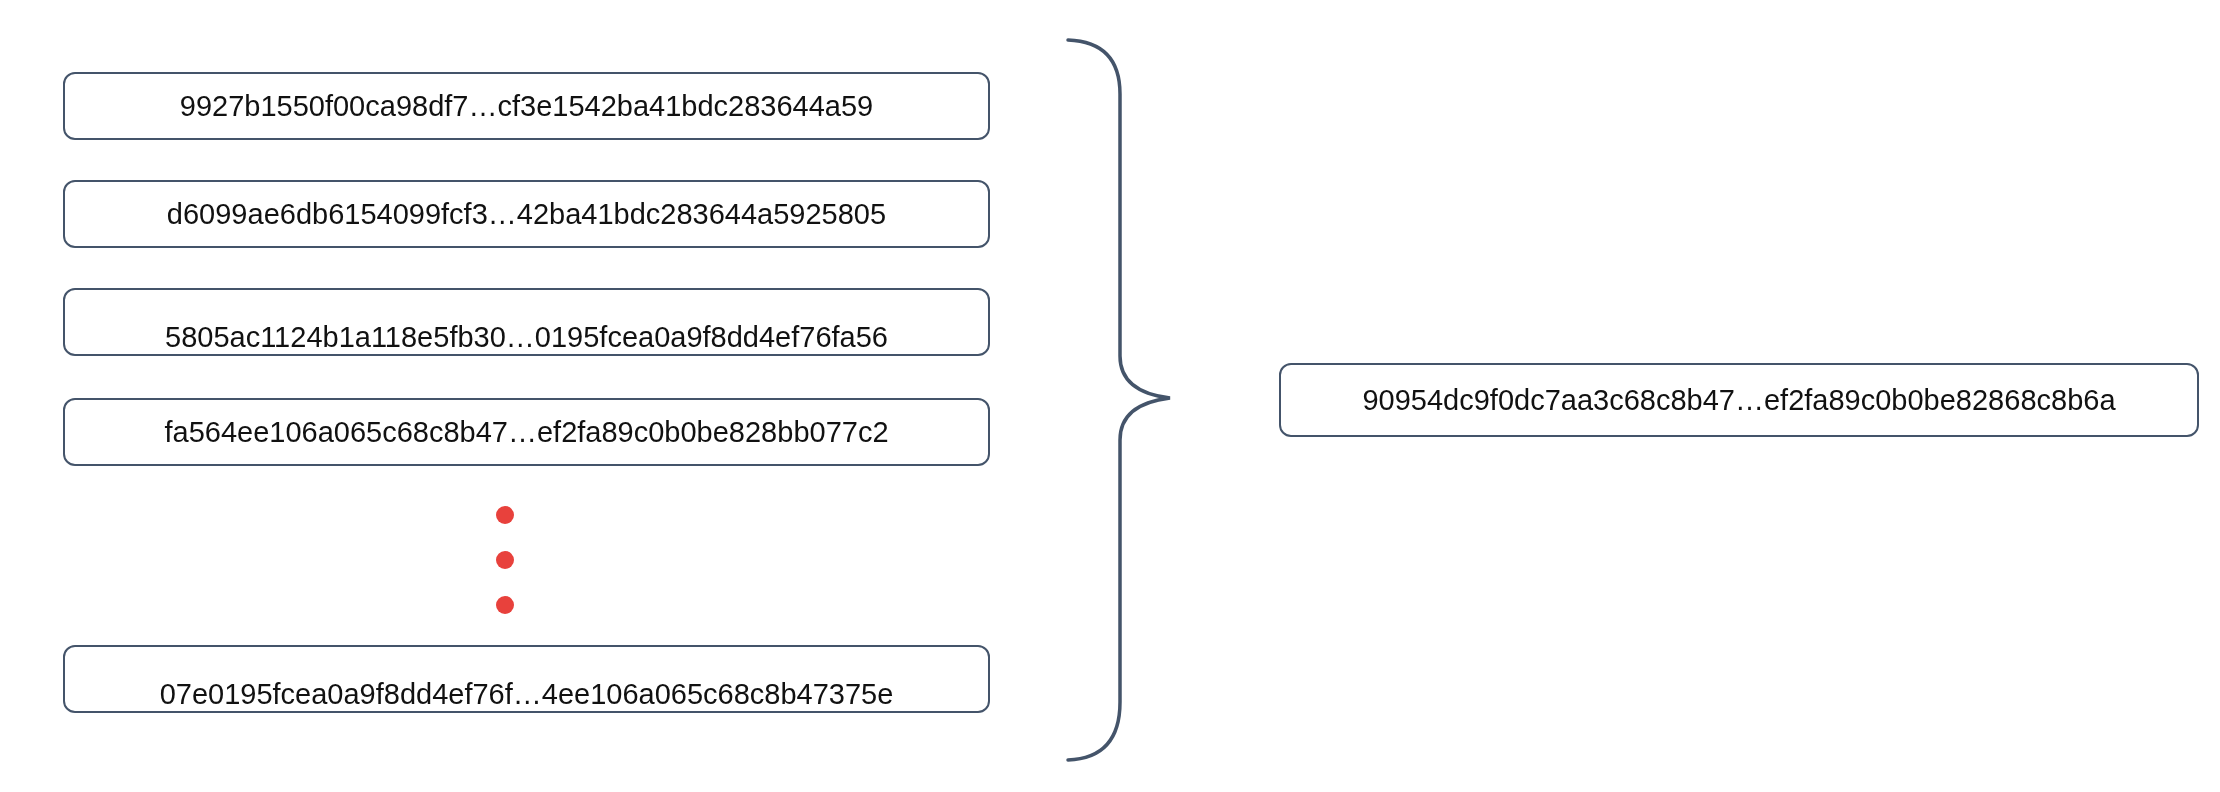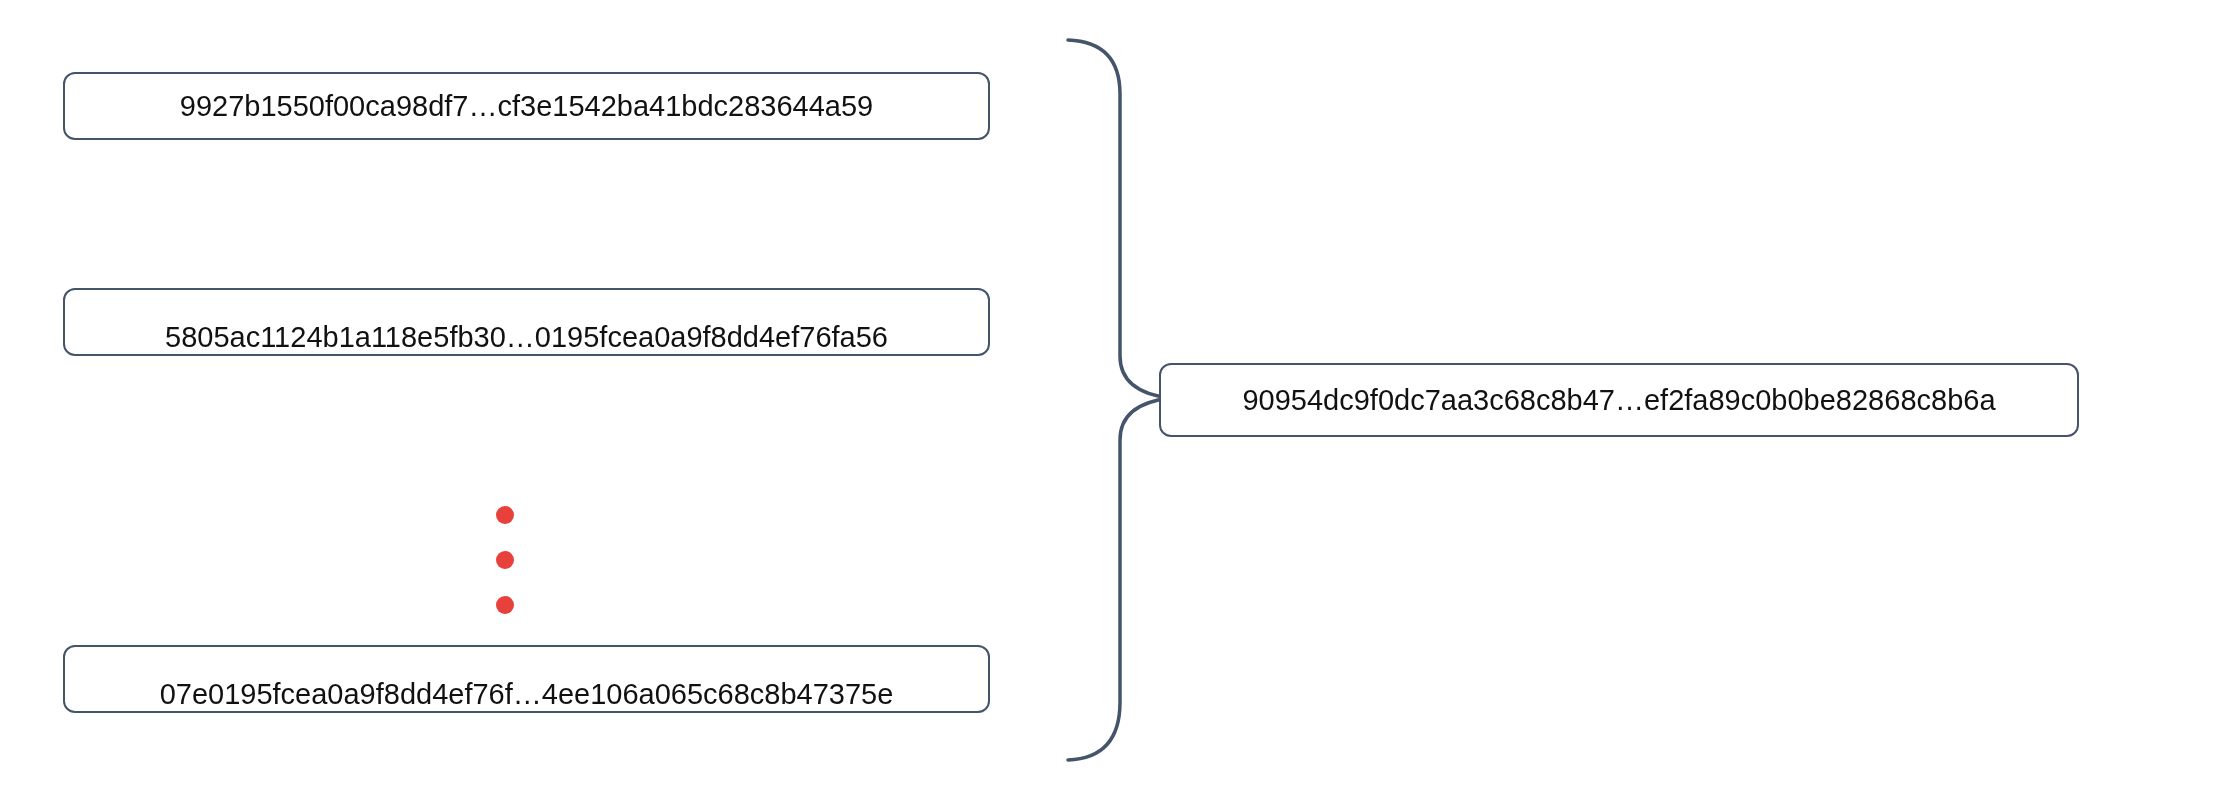--- a/index.html
+++ b/index.html
@@ -29,21 +29,21 @@
     font-size: 29px;
     color: var(--text, #111111);
     white-space: nowrap;
   }
   .left-box  { left: 63px;  width: 927px; height: 68px; }
   .b0 { top: 72px; }
   .b1 { top: 180px; }
   .b2 { top: 288px; align-items: flex-end; }
   .b3 { top: 398px; }
   .b4 { top: 645px; align-items: flex-end; }
-  .right-box { left: 1159px; top: 363px; width: 920px; height: 74px; }
+  .right-box { left: 1279px; top: 363px; width: 920px; height: 74px; }
   .dots {
     position: absolute;
     left: 496px;
     top: 506px;
     display: flex;
     flex-direction: column;
     gap: 27px;
   }
   .dot {
     width: 18px;
@@ -67,25 +67,31 @@
 </style>
 </head>
 <body>
 
 <div class="canvas">
 
   <div class="hash-box left-box b0">
     <span>9927b1550f00ca98df7…cf3e1542ba41bdc283644a59</span>
   </div>
 
+  <div class="hash-box left-box b1">
+    <span>d6099ae6db6154099fcf3…42ba41bdc283644a5925805</span>
+  </div>
 
   <div class="hash-box left-box b2">
     <span>5805ac1124b1a118e5fb30…0195fcea0a9f8dd4ef76fa56</span>
   </div>
 
+  <div class="hash-box left-box b3">
+    <span>fa564ee106a065c68c8b47…ef2fa89c0b0be828bb077c2</span>
+  </div>
 
   <div class="dots">
       <span class="dot"></span>
       <span class="dot"></span>
       <span class="dot"></span>
     </div>
 
   <div class="hash-box left-box b4">
     <span>07e0195fcea0a9f8dd4ef76f…4ee106a065c68c8b47375e</span>
   </div>

